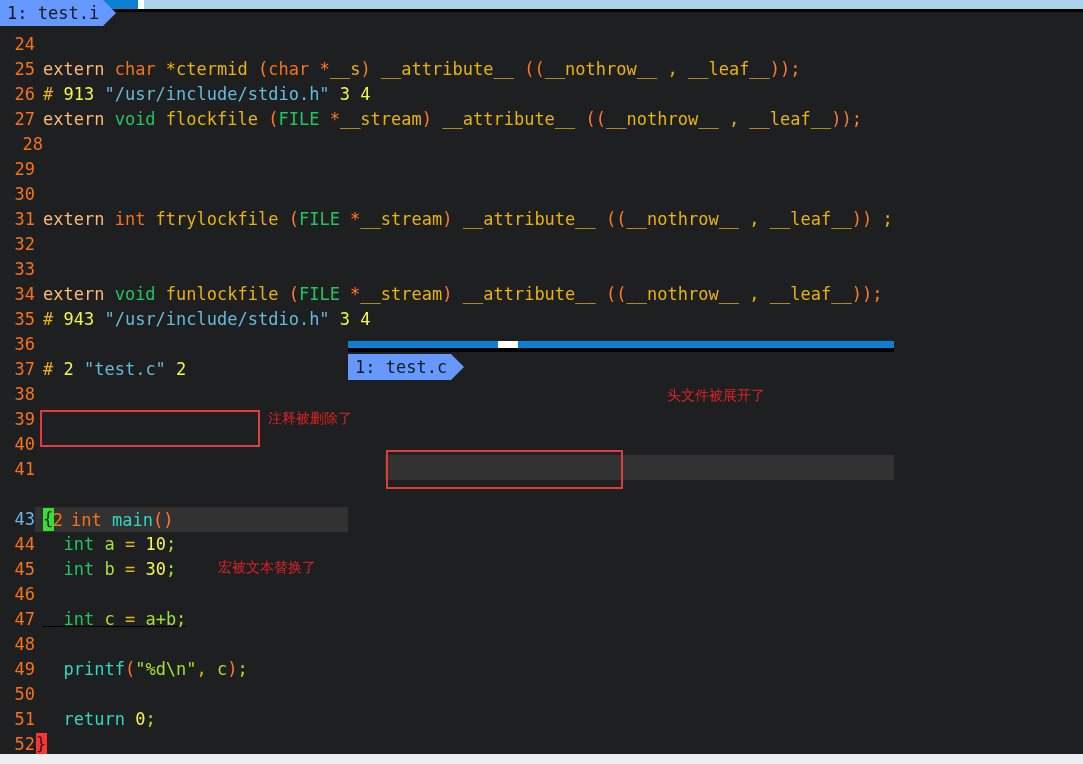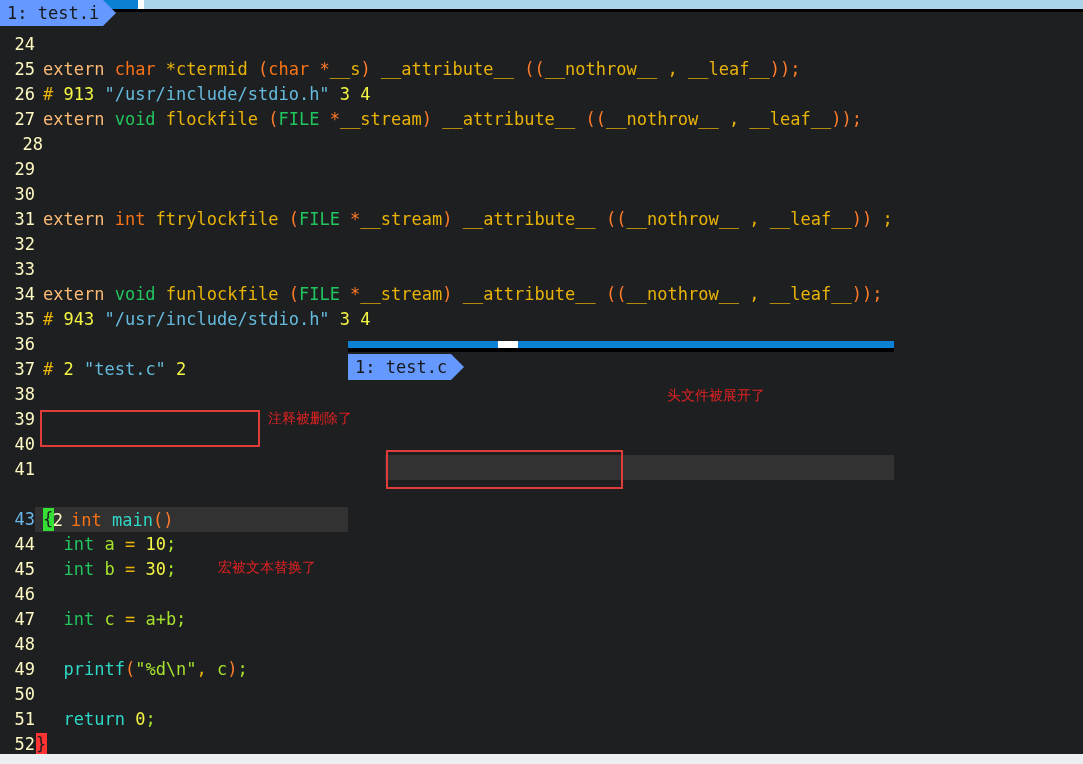--- a/index.html
+++ b/index.html
@@ -23,21 +23,21 @@
     content:"";position:absolute;right:-13px;top:0;
     border-top:13px solid transparent;border-bottom:13px solid transparent;
     border-left:13px solid #6699ff;
   }
   #tab-left{left:0;top:0;}
 
   .codeline{
     position:absolute;left:0;height:25px;line-height:25px;
     font-size:17px;white-space:pre;
   }
-  .gut{display:inline-block;width:35px;text-align:right;color:#fef9c3;padding-right:0px;}
+  .gut{display:inline-block;width:35px;text-align:right;color:#f97316;padding-right:0px;}
   .gut.cur{color:#6cb6e8;}
   .txt{padding-left:8px;}
 
   
   .kw{color:#fdba74;}       
   .kw2{color:#22c55e;}      
   .pink{color:#f97316;}     
   .white{color:#eab308;}
   .str{color:#66bbdd;}
   .num{color:#f5f543;}
@@ -102,21 +102,21 @@
     <div class="codeline" style="left: 0px; top: 357px;"><span class="gut">37</span><span class="txt"><span class="white"># </span><span class="num">2 </span><span class="str">"test.c" </span><span class="num">2</span></span></div>
     <div class="codeline" style="left: 0px; top: 382px;"><span class="gut">38</span><span class="txt"></span></div>
     <div class="codeline" style="left: 0px; top: 407px;"><span class="gut">39</span><span class="txt"></span></div>
     <div class="codeline" style="left: 0px; top: 432px;"><span class="gut">40</span><span class="txt"></span></div>
     <div class="codeline" style="left: 0px; top: 457px;"><span class="gut">41</span><span class="txt"></span></div>
     <div class="codeline" style="left: 0px; top: 508px; padding-left: 28px;"><span class="gut">42</span><span class="txt"><span class="pink">int </span><span class="cyan">main</span><span class="paren">()</span></span></div>
     <div class="codeline" style="left: 0px; top: 507px;"><span class="gut cur">43</span><span class="txt"></span></div>
     <div class="codeline" style="left: 0px; top: 532px;"><span class="gut">44</span><span class="txt"><span class="white">  </span><span class="kw2">int </span><span class="green">a </span><span class="white">= </span><span class="num">10</span><span class="green">;</span></span></div>
     <div class="codeline" style="left: 0px; top: 557px;"><span class="gut">45</span><span class="txt"><span class="white">  </span><span class="kw2">int </span><span class="green">b </span><span class="white">= </span><span class="num">30</span><span class="green">;</span></span></div>
     <div class="codeline" style="left: 0px; top: 582px;"><span class="gut">46</span><span class="txt"></span></div>
-    <div class="codeline" style="left: 0px; top: 607px;"><span class="gut">47</span><span class="txt"><span class="white">  </span><span class="kw2">int </span><span class="green">c </span><span class="white">= </span><span class="green">a+b;</span></span></div>
+    <div class="codeline" style="left: 0px; top: 607px; text-decoration: underline;"><span class="gut">47</span><span class="txt"><span class="white">  </span><span class="kw2">int </span><span class="green">c </span><span class="white">= </span><span class="green">a+b;</span></span></div>
     <div class="codeline" style="left: 0px; top: 632px;"><span class="gut">48</span><span class="txt"></span></div>
     <div class="codeline" style="left: 0px; top: 657px;"><span class="gut">49</span><span class="txt"><span class="white">  </span><span class="cyan">printf</span><span class="paren">(</span><span class="green">"%d\n"</span><span class="white">, </span><span class="green">c</span><span class="paren">)</span><span class="green">;</span></span></div>
     <div class="codeline" style="left: 0px; top: 682px;"><span class="gut">50</span><span class="txt"></span></div>
     <div class="codeline" style="left: 0px; top: 707px;"><span class="gut">51</span><span class="txt"><span class="white">  </span><span class="cyan">return </span><span class="num">0</span><span class="green">;</span></span></div>
     <div class="codeline" style="left: 0px; top: 732px;"><span class="gut">52</span><span class="txt"></span></div>
   </div>
 
 <div class="cursorblk" style="left:43px;top:508px;"></div>
 <div class="cursorblk2" style="left:36px;top:733px;"></div>
 <span class="codeline" style="left:43px;top:507px;color:#1d1f21;z-index:3;font-size:17px;">{</span>

